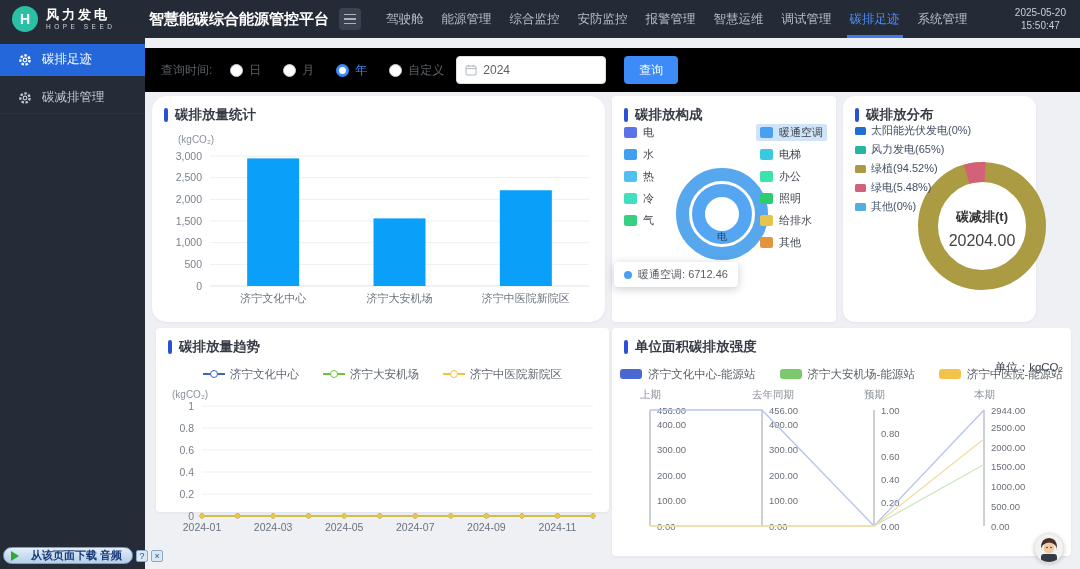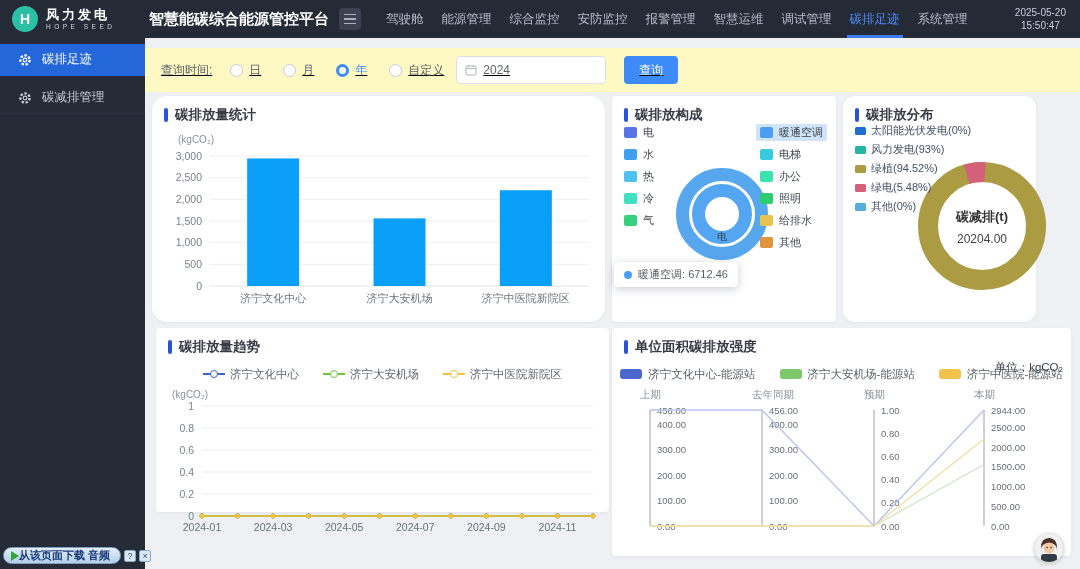--- a/index.html
+++ b/index.html
@@ -34,21 +34,21 @@
   .sidebar { position:absolute; left:0; top:38px; width:145px; height:531px;
     background:#252b37; z-index:20; padding-top:6px; }
   .side-item { height:32px; display:flex; align-items:center; gap:10px;
     padding-left:18px; color:#c2c9d4; font-size:12.5px; cursor:pointer;
     border-bottom:1px solid #2c3340; margin-bottom:6px; }
   .side-item.active { background:#2467da; color:#fff; border-bottom-color:#2467da; }
 
   
   .main { position:absolute; left:145px; top:38px; width:935px; height:531px; }
   .querybar { position:absolute; left:0; top:10px; width:935px; height:44px;
-    background:#fef9c3; display:flex; align-items:center; padding-left:16px; gap:18px;text-decoration:underline; }
+    background:#000000; display:flex; align-items:center; padding-left:16px; gap:18px; }
   .q-label { font-size:12px; color:#5a6066; }
   .radio { display:flex; align-items:center; gap:6px; cursor:pointer; font-size:12px; color:#5a6066;}
   .radio .dot { width:13px; height:13px; border-radius:50%; border:1px solid #c8ccd4; background:#fff; }
   .radio.sel { color:#3d8bf8; }
   .radio.sel .dot { border:3.5px solid #3d8bf8; }
   .date-input { width:150px; height:28px; border:1px solid #dcdfe6; border-radius:4px;
     background:#fff; display:flex; align-items:center; gap:6px; padding:0 8px;
     font-size:12px; color:#606266; margin-left:-6px; }
   .q-btn { width:54px; height:28px; background:#3d8bf8; color:#fff; border:none;
     border-radius:4px; font-size:12px; cursor:pointer; }
@@ -76,35 +76,35 @@
   .tooltip-box { position:absolute; left:2px; top:166px; background:#fff; z-index:5;
     border-radius:4px; box-shadow:0 2px 8px rgba(40,50,70,.25); padding:5px 10px;
     display:flex; align-items:center; gap:6px; font-size:11px; color:#5a6066; white-space:nowrap;}
   .tooltip-box .tdot { width:8px; height:8px; border-radius:50%; background:#49a0f2; }
 
   .vlabel { position:absolute; left:109px; top:168px; writing-mode:vertical-rl;
     font-size:10px; color:#4a5058; letter-spacing:1px; }
 
   .c-center { position:absolute; left:69px; width:140px; text-align:center; z-index:2;}
   .c-center.t1 { top:112px; font-size:13px; font-weight:bold; color:#333; }
-  .c-center.t2 { top:136px; font-size:12px; color:#444; }
+  .c-center.t2 { top:136px; font-size:16px; color:#444; }
 
   .chart-legend-row { position:relative; height:24px; display:flex; align-items:center;
     justify-content:center; gap:24px; }
   .tl-item { display:flex; align-items:center; gap:5px; font-size:11.5px; color:#5f6670; cursor:pointer;}
   .tl-marker { position:relative; width:22px; height:2px; }
   .tl-marker i { position:absolute; left:7px; top:-3px; width:8px; height:8px;
     border-radius:50%; background:#fff; border:1.5px solid; }
   .pl-item { display:flex; align-items:center; gap:6px; font-size:11.5px; color:#5a6066; cursor:pointer;}
   .pl-sw { width:22px; height:10px; border-radius:3px; }
   .unit-label { position:absolute; right:8px; top:-2px; font-size:11.5px; color:#3c4250; }
 
   
   .dl-bar { position:absolute; left:3px; bottom:5px; z-index:50; display:flex; align-items:center; gap:3px;}
-  .dl-pill { display:flex; align-items:center; gap:0; padding:2px 10px 2px 7px;
+  .dl-pill { display:flex; align-items:center; gap:12px; padding:2px 10px 2px 7px;
     background:linear-gradient(#e2eefa,#b4cfe8); border:1px solid #7e9fc0; border-radius:10px;
     font-size:11px; font-weight:bold; color:#1a3a7a; cursor:pointer; white-space:nowrap; height:17px;}
   .dl-play { width:0; height:0; border-left:8px solid #2faa30; border-top:5px solid transparent;
     border-bottom:5px solid transparent; }
   .dl-btn { width:12px; height:12px; background:#d8e8f4; border:1px solid #8aa8c8;
     font-size:9px; color:#35507a; display:flex; align-items:center; justify-content:center;
     cursor:pointer; border-radius:2px;}
 
   .avatar { position:absolute; right:16px; bottom:6px; width:30px; height:30px; border-radius:50%;
     background:#f7f7f7; border:1px solid #e2e2e2; box-shadow:0 1px 4px rgba(0,0,0,.2);
@@ -300,21 +300,21 @@
         <span class="bar"></span>
       <span class="txt">碳排放分布</span>
       </div>
     <div class="legend-col" id="legC" style="left:8px; top:26px; gap:2px;">
         <div class="lg-item lg-small">
           <span class="sw" style="background: rgb(29, 111, 210);"></span>
           <span style="color:#445066">太阳能光伏发电(0%)</span>
         </div>
         <div class="lg-item lg-small">
           <span class="sw" style="background: rgb(39, 181, 162);"></span>
-          <span style="color:#445066">风力发电(93%)</span>
+          <span style="color:#445066">风力发电(65%)</span>
         </div>
         <div class="lg-item lg-small">
           <span class="sw" style="background: rgb(171, 155, 66);"></span>
           <span style="color:#445066">绿植(94.52%)</span>
         </div>
         <div class="lg-item lg-small">
           <span class="sw" style="background: rgb(213, 96, 122);"></span>
           <span style="color:#445066">绿电(5.48%)</span>
         </div>
         <div class="lg-item lg-small">

